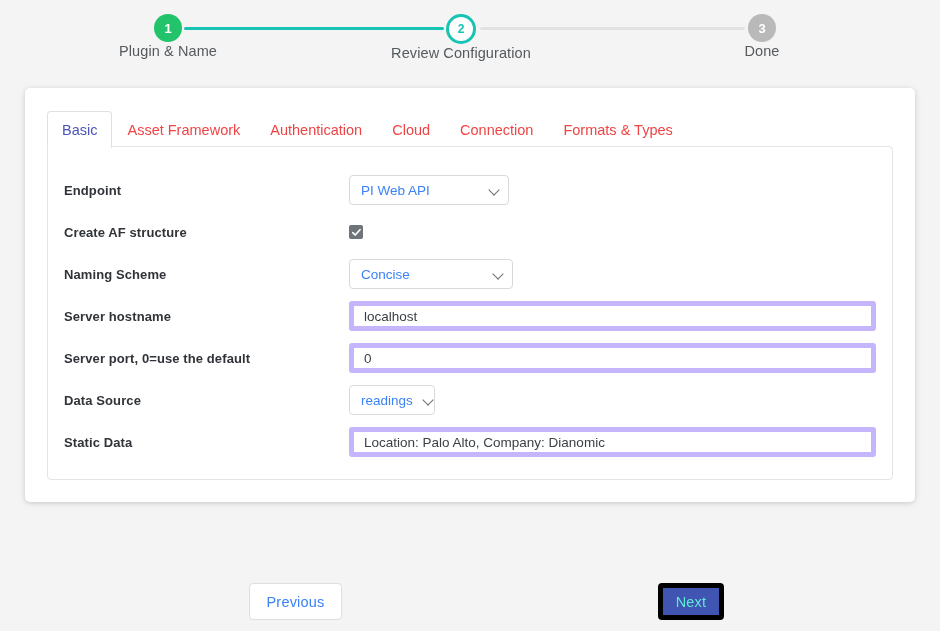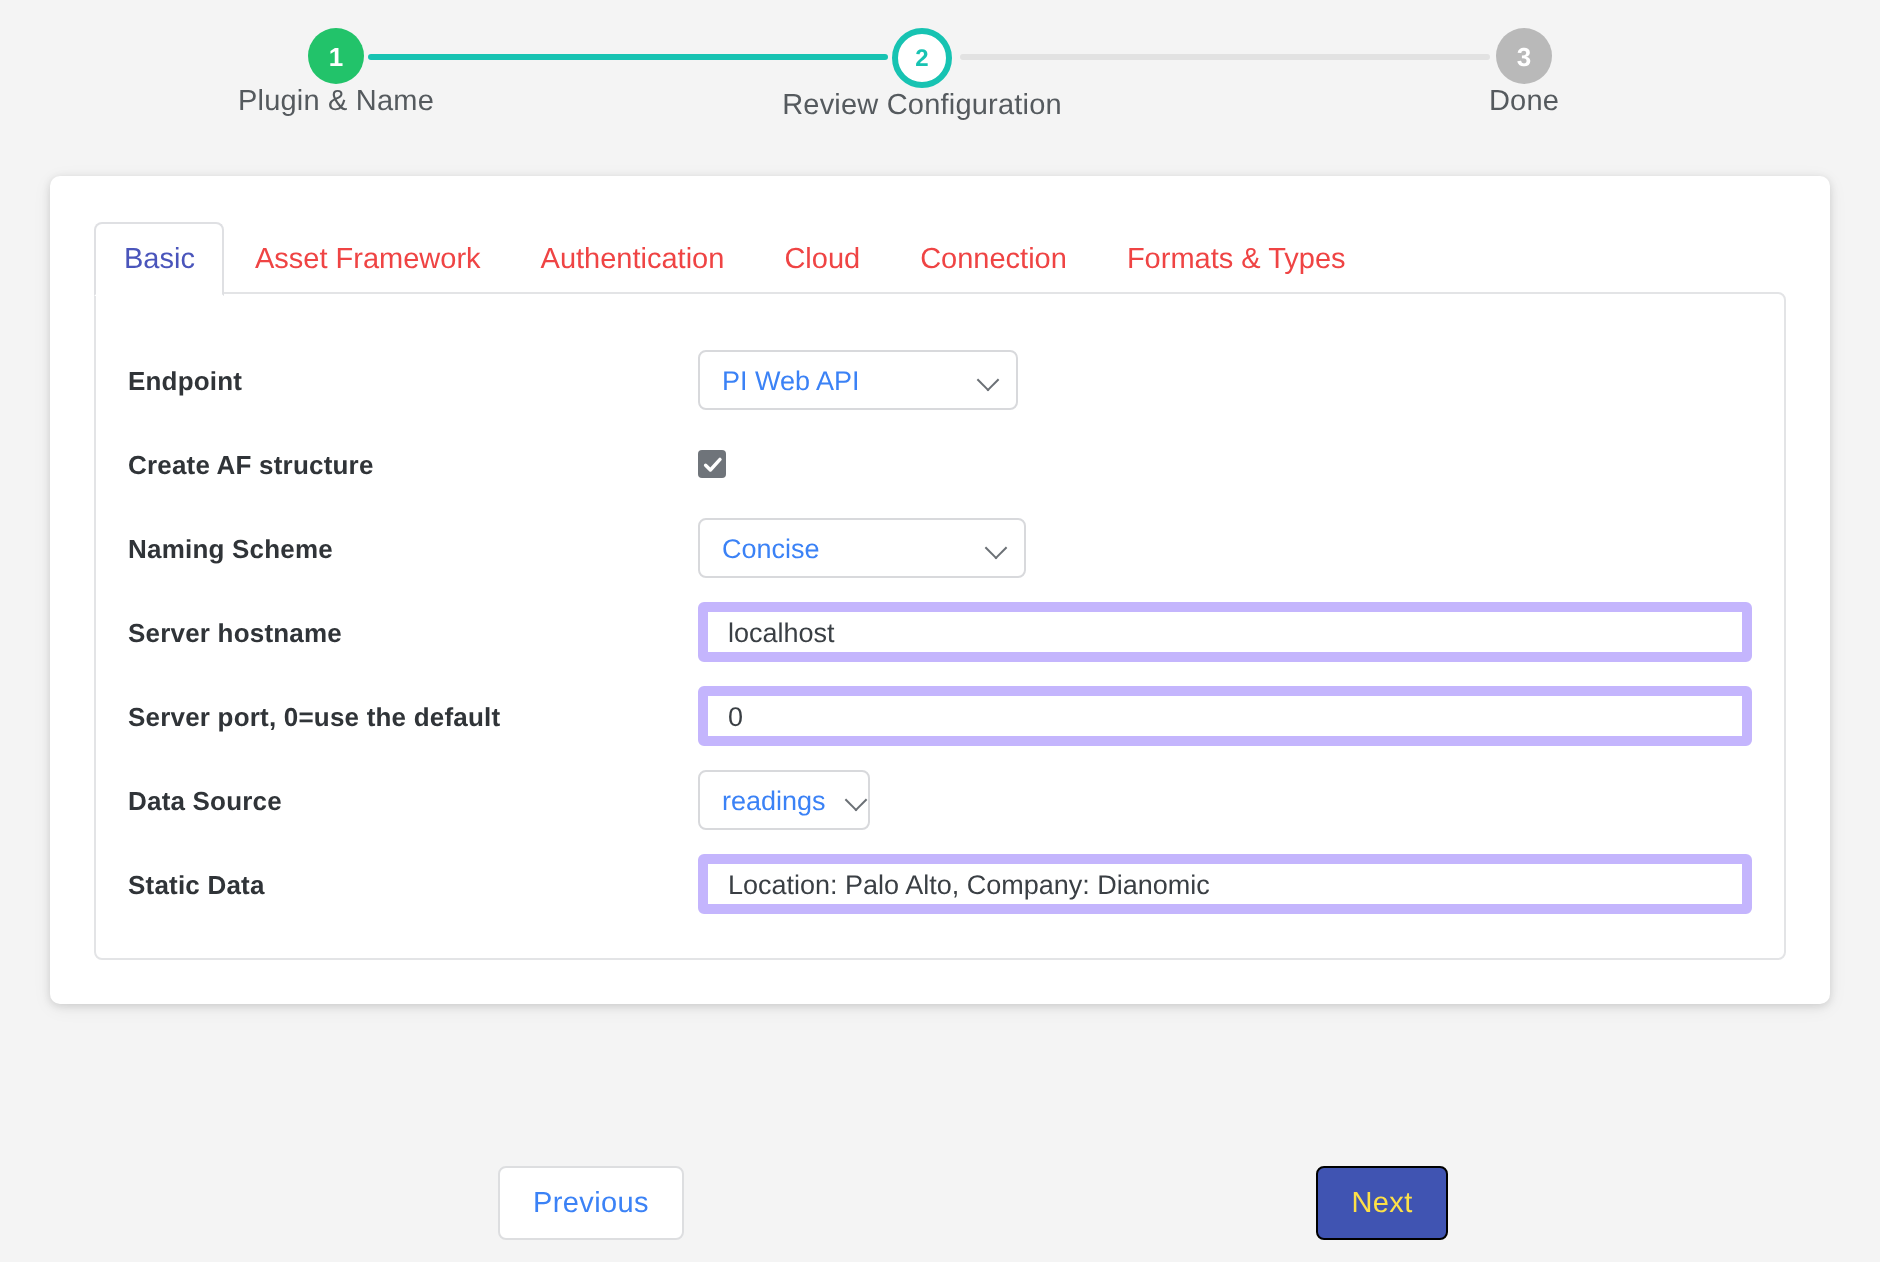--- a/index.html
+++ b/index.html
@@ -253,22 +253,22 @@
     border: 1px solid #dddee0;
     color: #3b82f6;
     margin-left: 48px;
   }
   .btn-next {
     left: 658px;
     top: 583px;
     width: 66px;
     height: 37px;
     background: #4054b2;
-    border: 1px solid #000000;
-    color: #fde047;
+    border: 5px solid #000000;
+    color: #5eead4;
   }
 </style>
 </head>
 <body>
 
 <div class="stepper">
 
   <div class="connector filled"></div>
   <div class="connector empty"></div>
 

